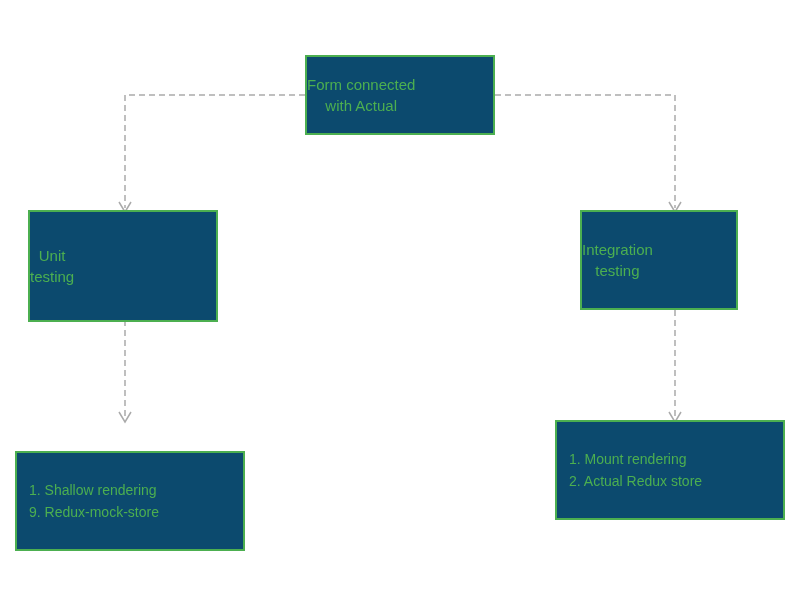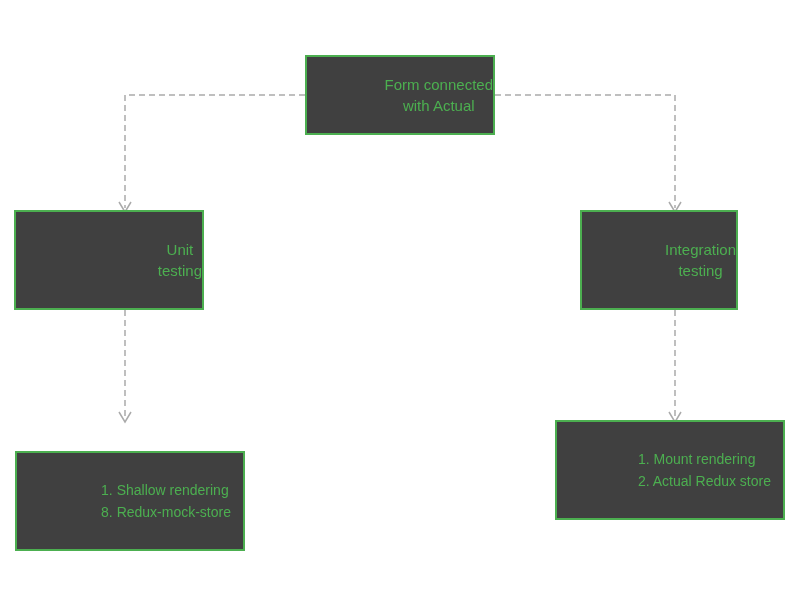--- a/index.html
+++ b/index.html
@@ -18,40 +18,40 @@
       height: 606px;
       position: relative;
     }
 
     .node {
       position: absolute;
       border: 2px solid #4caf50;
       color: #4caf50;
       display: flex;
       align-items: center;
-      justify-content: flex-end;
+      justify-content: flex-start;
       text-align: center;
       font-size: 16px;
       line-height: 1.4;
-      background: #404040;
+      background: #0c4a6e;
     }
 
     
     .node-top {
       width: 190px;
       height: 80px;
       left: 305px;
       top: 55px;
     }
 
     
     .node-left-mid {
       width: 190px;
-      height: 100px;
-      left: 14px;
+      height: 112px;
+      left: 28px;
       top: 210px;
     }
 
     
     .node-right-mid {
       width: 158px;
       height: 100px;
       left: 580px;
       top: 210px;
     }
@@ -64,21 +64,20 @@
       top: 420px;
       margin-top: 31px;
     }
 
     
     .node-right-bottom {
       width: 230px;
       height: 100px;
       left: 555px;
       top: 420px;
-      padding-left: 48px;
     }
 
     svg.connections {
       position: absolute;
       top: 0;
       left: 0;
       width: 800px;
       height: 606px;
       pointer-events: none;
     }
@@ -138,21 +137,21 @@
   <div class="node node-right-mid">
     <div class="node-text">
       <span>Integration</span><br>
       <span>testing</span>
     </div>
   </div>
 
   <div class="node node-left-bottom">
     <div class="node-list">
       <div>1. Shallow rendering</div>
-      <div>8. Redux-mock-store</div>
+      <div>9. Redux-mock-store</div>
     </div>
   </div>
 
   <div class="node node-right-bottom">
     <div class="node-list">
       <div>1. Mount rendering</div>
       <div>2. Actual Redux store</div>
     </div>
   </div>
 

